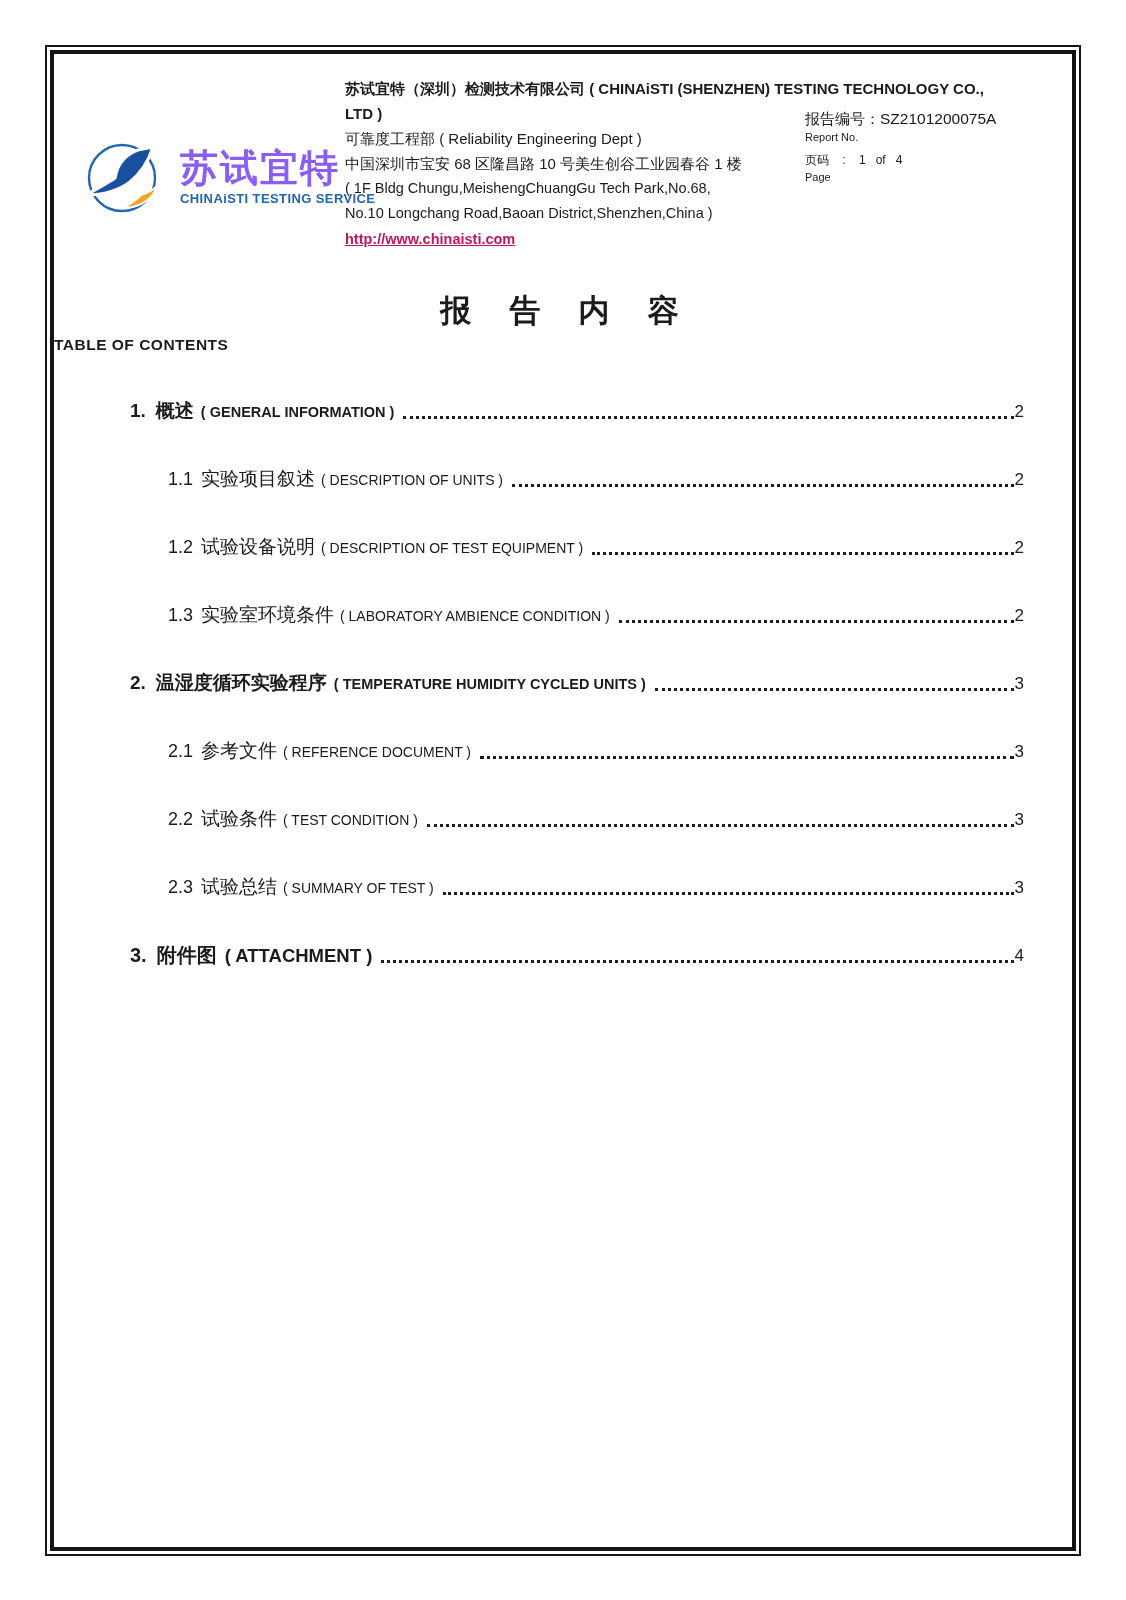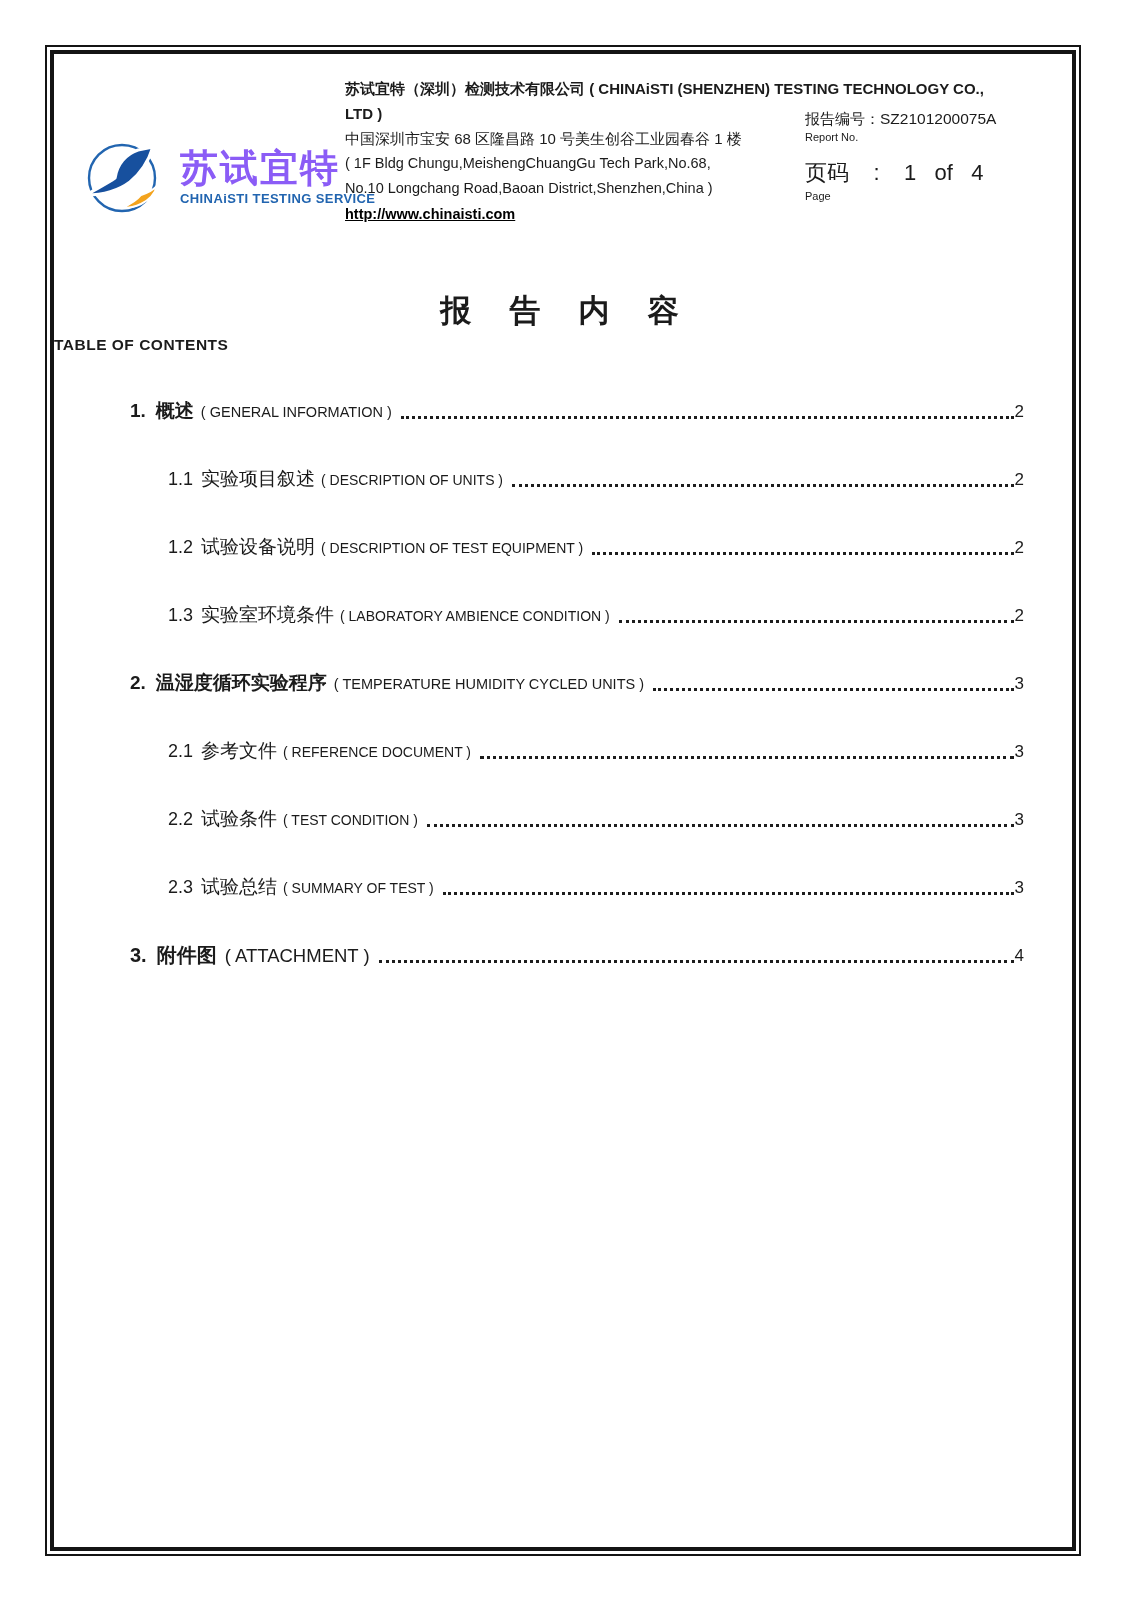--- a/index.html
+++ b/index.html
@@ -39,30 +39,30 @@
     letter-spacing: 0.4px; margin-top: 3px; white-space: nowrap;
   }
   .company-block {
     position: absolute; left: 291px; top: 22px; width: 700px;
     font-size: 15px; line-height: 25px; white-space: nowrap;
   }
   .company-block .b { font-weight: bold; }
   .company-block .addr-en { font-size: 14.5px; }
   .company-block .tel { font-size: 14px; }
   .website {
-    font-size: 14.5px; font-weight: bold; color: #000000;
+    font-size: 14.5px; font-weight: bold; color: #be185d;
     text-decoration: underline; line-height: 18px; display: inline-block;
   }
   .report-block {
     position: absolute; left: 751px; top: 56px; white-space: nowrap;
   }
   .report-row1 { font-size: 15px; }
   .report-row1 .val { font-size: 15.5px; }
   .small-en { font-size: 11px; font-weight: normal; line-height: 13px; margin-top: 2px; }
-  .page-row { font-size: 22px; margin-top: 14px; white-space: pre; }
+  .page-row { font-size: 12px; margin-top: 8px; white-space: pre; }
   
   .doc-title-cn {
     position: absolute; left: 0; top: 236px; width: 100%;
     text-align: center; font-size: 31px; font-weight: bold;
     letter-spacing: 7px; white-space: pre;
   }
   .doc-title-en {
     position: absolute; left: 0; top: 282px; width: 100%;
     text-align: left; font-size: 15.5px; font-weight: bold;
     letter-spacing: 0.5px;
@@ -72,21 +72,21 @@
     position: absolute; left: 76px; top: 343px; width: 894px;
   }
   .toc-row {
     display: flex; align-items: flex-end;
     height: 26px; margin-bottom: 42px;
     white-space: nowrap;
   }
   .toc-row.lvl2 { padding-left: 38px; }
   .toc-num { margin-right: 10px; }
   .lvl1 .toc-num, .lvl1 .toc-cn { font-weight: bold; font-size: 19px; line-height: 24px; }
-  .lvl1 .toc-en { font-weight: normal; font-size: 14.5px; line-height: 22px; margin-left: 7px; }
+  .lvl1 .toc-en { font-weight: bold; font-size: 14.5px; line-height: 22px; margin-left: 7px; }
   .lvl2 .toc-num { font-size: 18px; line-height: 24px; margin-right: 8px; }
   .lvl2 .toc-cn { font-size: 19px; line-height: 24px; }
   .lvl2 .toc-en { font-size: 14px; line-height: 22px; margin-left: 6px; }
   .toc-row.attachment .toc-num, .toc-row.attachment .toc-cn { font-size: 20px; }
   .toc-row.attachment .toc-en { font-size: 18.5px; margin-left: 8px; }
   .leader {
     flex: 1 1 auto;
     border-bottom: 3px dotted #1d1d1d;
     margin: 0 1px 4px 9px;
     min-width: 30px;
@@ -107,20 +107,21 @@
     </svg>
     <div class="logo-text">
       <div class="logo-cn">苏试宜特</div>
       <div class="logo-en">CHINAiSTI TESTING SERVICE</div>
     </div>
   </div>
 
   <div class="company-block">
     <div class="b">苏试宜特（深圳）检测技术有限公司 ( CHINAiSTI (SHENZHEN) TESTING TECHNOLOGY CO.,</div>
     <div class="b">LTD )</div>
+    <div>可靠度工程部 ( Reliability Engineering Dept )</div>
     <div>中国深圳市宝安 68 区隆昌路 10 号美生创谷工业园春谷 1 楼</div>
     <div class="addr-en">( 1F Bldg Chungu,MeishengChuangGu Tech Park,No.68,</div>
     <div class="addr-en">No.10 Longchang Road,Baoan District,Shenzhen,China )</div>
     <a class="website">http://www.chinaisti.com</a>
   </div>
 
   <div class="report-block">
     <div class="report-row1">
       <span>报告编号：</span><span class="val">SZ2101200075A</span>
     </div>

